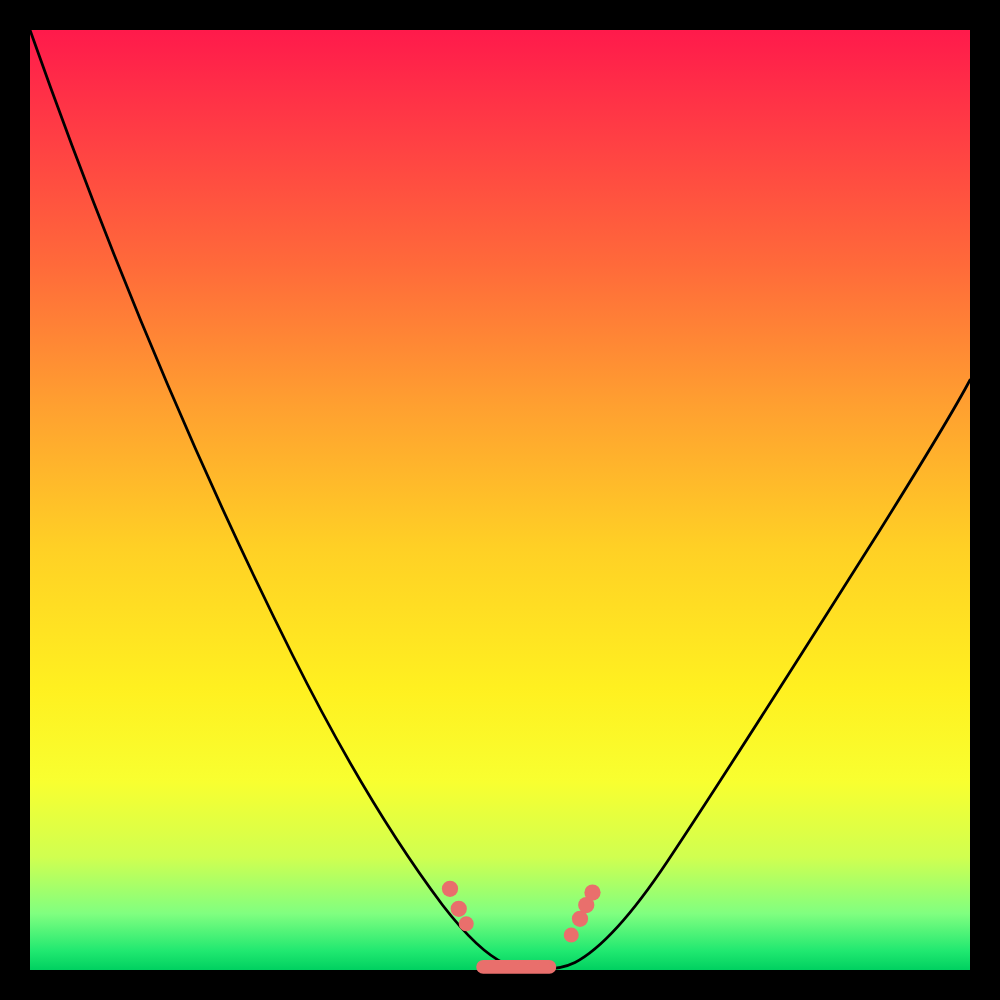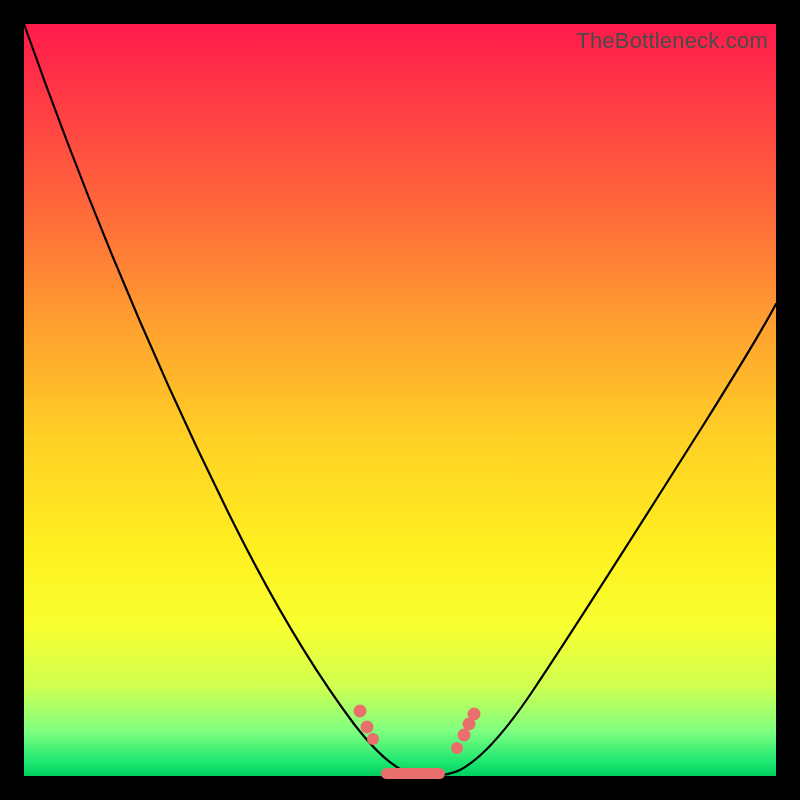--- a/index.html
+++ b/index.html
@@ -68,21 +68,20 @@
   .bead-rect {
     fill: #e96f6c;
   }
 </style>
 </head>
 <body>
 
 <div class="frame">
   <div class="plot">
 
-    <div class="watermark">TheBottleneck.com</div>
 
     <svg class="curves" viewBox="0 0 752 752" preserveAspectRatio="none">
 
       <path class="curve" d="M 0 0
                C 60 170, 130 340, 210 500
                C 260 600, 300 660, 330 700
                C 350 726, 365 740, 380 747
                C 392 751, 400 751.5, 408 751.5"></path>
 
       <path class="curve" d="M 408 751.5

